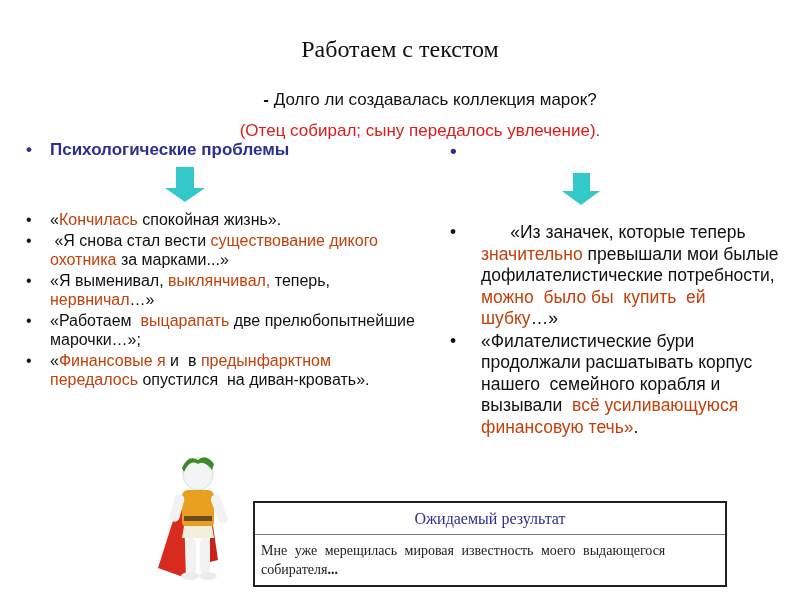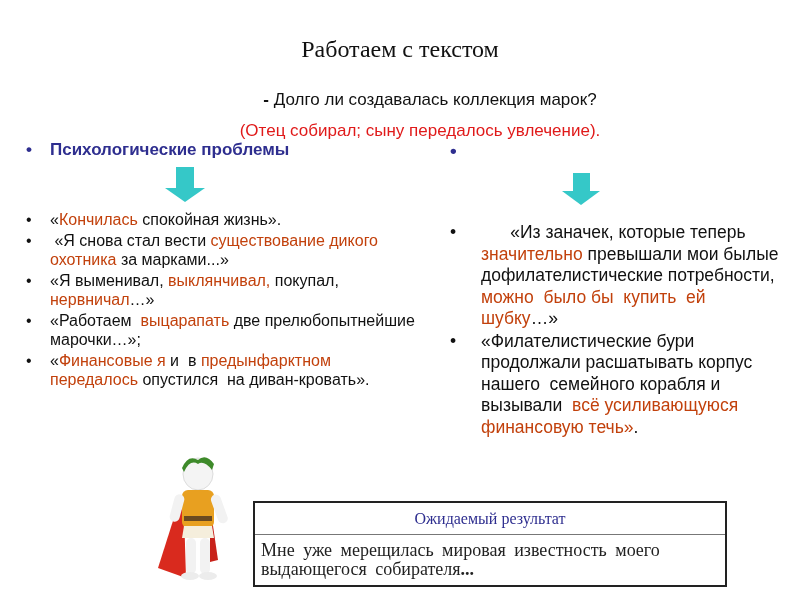--- a/index.html
+++ b/index.html
@@ -49,21 +49,21 @@
   .figure { position:absolute; left:148px; top:450px; width:100px; height:140px; }
   table.result {
     position:absolute; left:253px; top:501px; width:474px; border-collapse:collapse;
     border:2px solid #222; font-family:"Liberation Serif", serif;
   }
   table.result td { border:1px solid #777; padding:0 6px; }
   table.result td.rh {
     height:31px; text-align:center; color:#2e2e8f; font-size:16px;
   }
   table.result td.rb {
-    height:50px; font-size:18px; color:#222; line-height:19px; word-spacing:4px;
+    height:50px; font-size:14px; color:#222; line-height:19px; word-spacing:4px;
   }
   .ell { font-weight:bold; }
 </style>
 </head>
 <body>
 
 <div class="title">Работаем с текстом</div>
 
 <div class="question">
   <b>-</b>
@@ -76,21 +76,21 @@
     <span class="dot">•</span>
     <span>Психологические проблемы</span>
   </div>
   <div class="arrow" style="left:143px; top:27px;">
     <div class="shaft" style="left:11px; top:0; width:18px; height:21px;"></div>
     <div class="tip" style="left:0; top:21px;"></div>
   </div>
   <ul class="items" id="left-items">
       <li><span class="b">•</span><span style="white-space: pre-wrap;">«</span><span class="hl" style="white-space: pre-wrap;">Кончилась</span><span style="white-space: pre-wrap;"> спокойная жизнь».</span></li>
       <li><span class="b">•</span><span style="white-space: pre-wrap;"> «Я снова стал вести </span><span class="hl" style="white-space: pre-wrap;">существование дикого охотника</span><span style="white-space: pre-wrap;"> за марками...»</span></li>
-      <li><span class="b">•</span><span style="white-space: pre-wrap;">«Я выменивал, </span><span class="hl" style="white-space: pre-wrap;">выклянчивал,</span><span style="white-space: pre-wrap;"> покупал, </span><span class="hl" style="white-space: pre-wrap;">нервничал</span><span style="white-space: pre-wrap;">…»</span></li>
+      <li><span class="b">•</span><span style="white-space: pre-wrap;">«Я выменивал, </span><span class="hl" style="white-space: pre-wrap;">выклянчивал,</span><span style="white-space: pre-wrap;"> теперь, </span><span class="hl" style="white-space: pre-wrap;">нервничал</span><span style="white-space: pre-wrap;">…»</span></li>
       <li><span class="b">•</span><span style="white-space: pre-wrap;">«Работаем  </span><span class="hl" style="white-space: pre-wrap;">выцарапать</span><span style="white-space: pre-wrap;"> две прелюбопытнейшие  марочки…»;</span></li>
       <li><span class="b">•</span><span style="white-space: pre-wrap;">«</span><span class="hl" style="white-space: pre-wrap;">Финансовые я</span><span style="white-space: pre-wrap;"> и  в </span><span class="hl" style="white-space: pre-wrap;">предынфарктном передалось</span><span style="white-space: pre-wrap;"> опустился  на диван-кровать».</span></li>
     </ul>
 </div>
 
 <div class="col col-right">
   <div class="head">
     <span class="dot">•</span>
   </div>
   <div class="arrow" style="left:116px; top:33px;">

